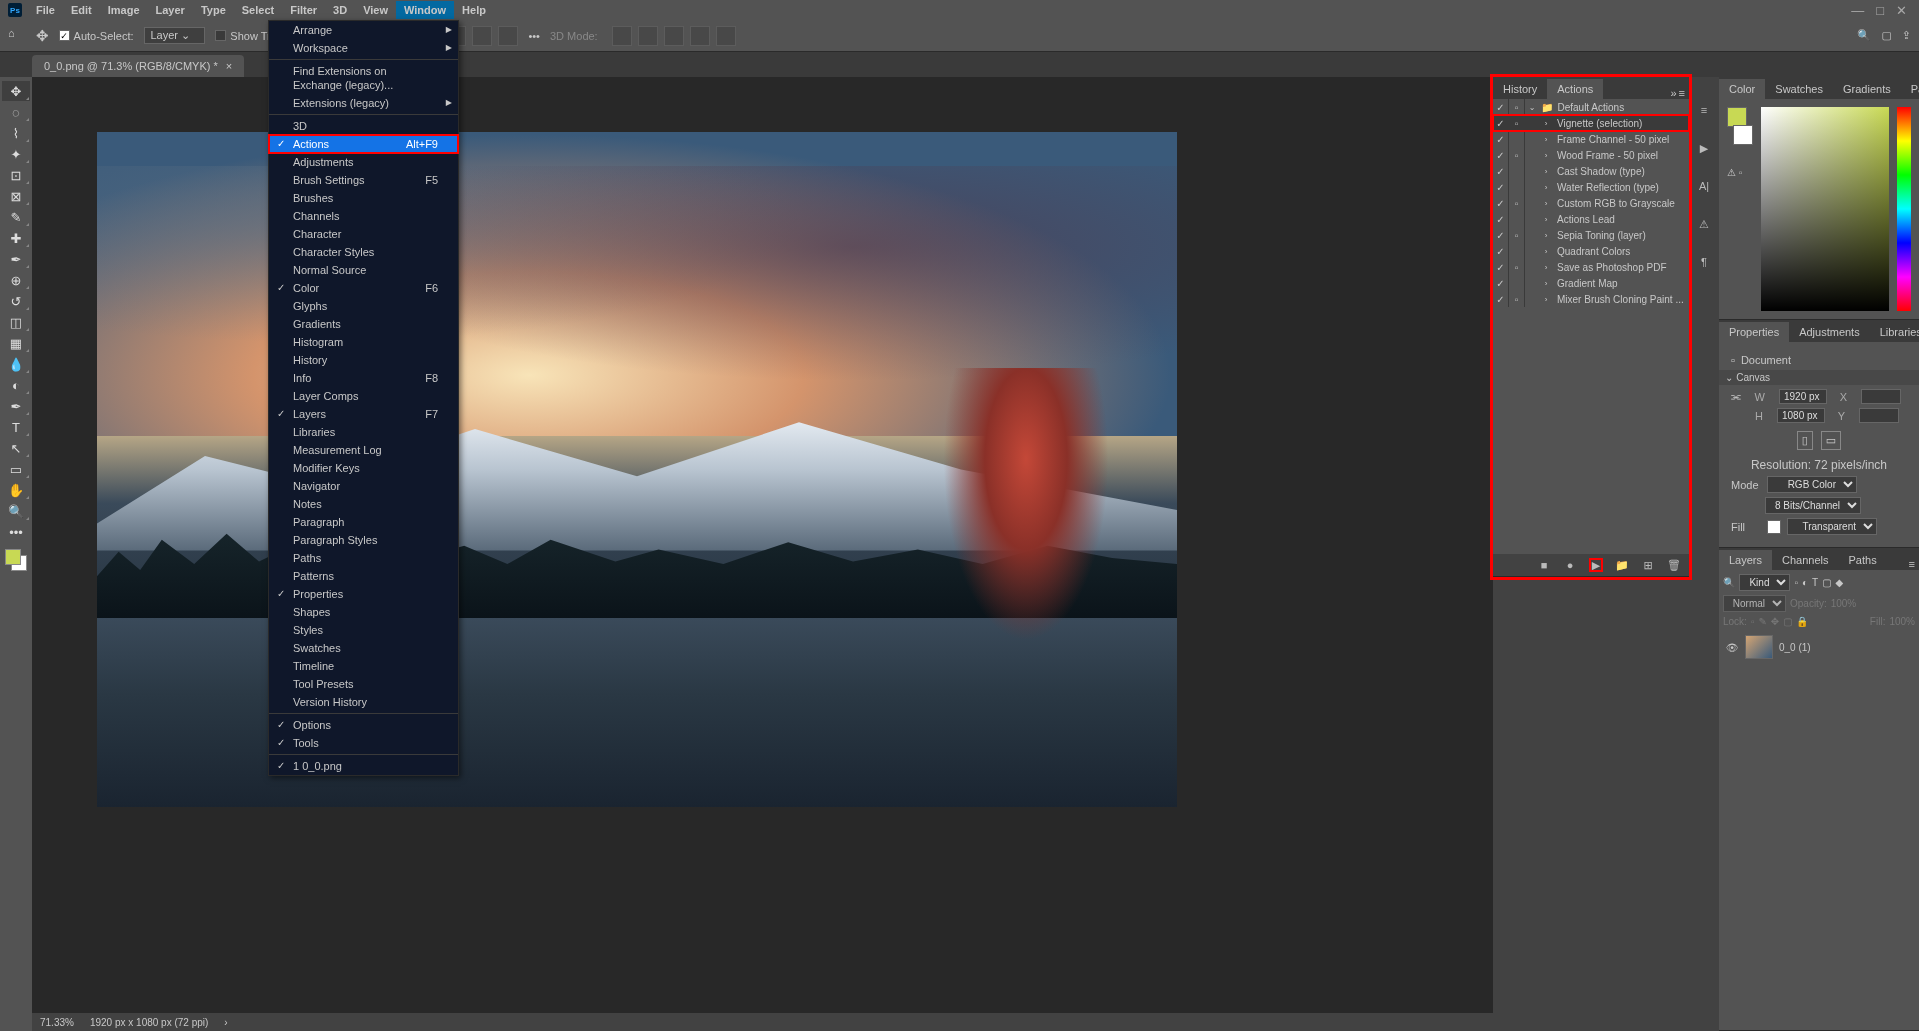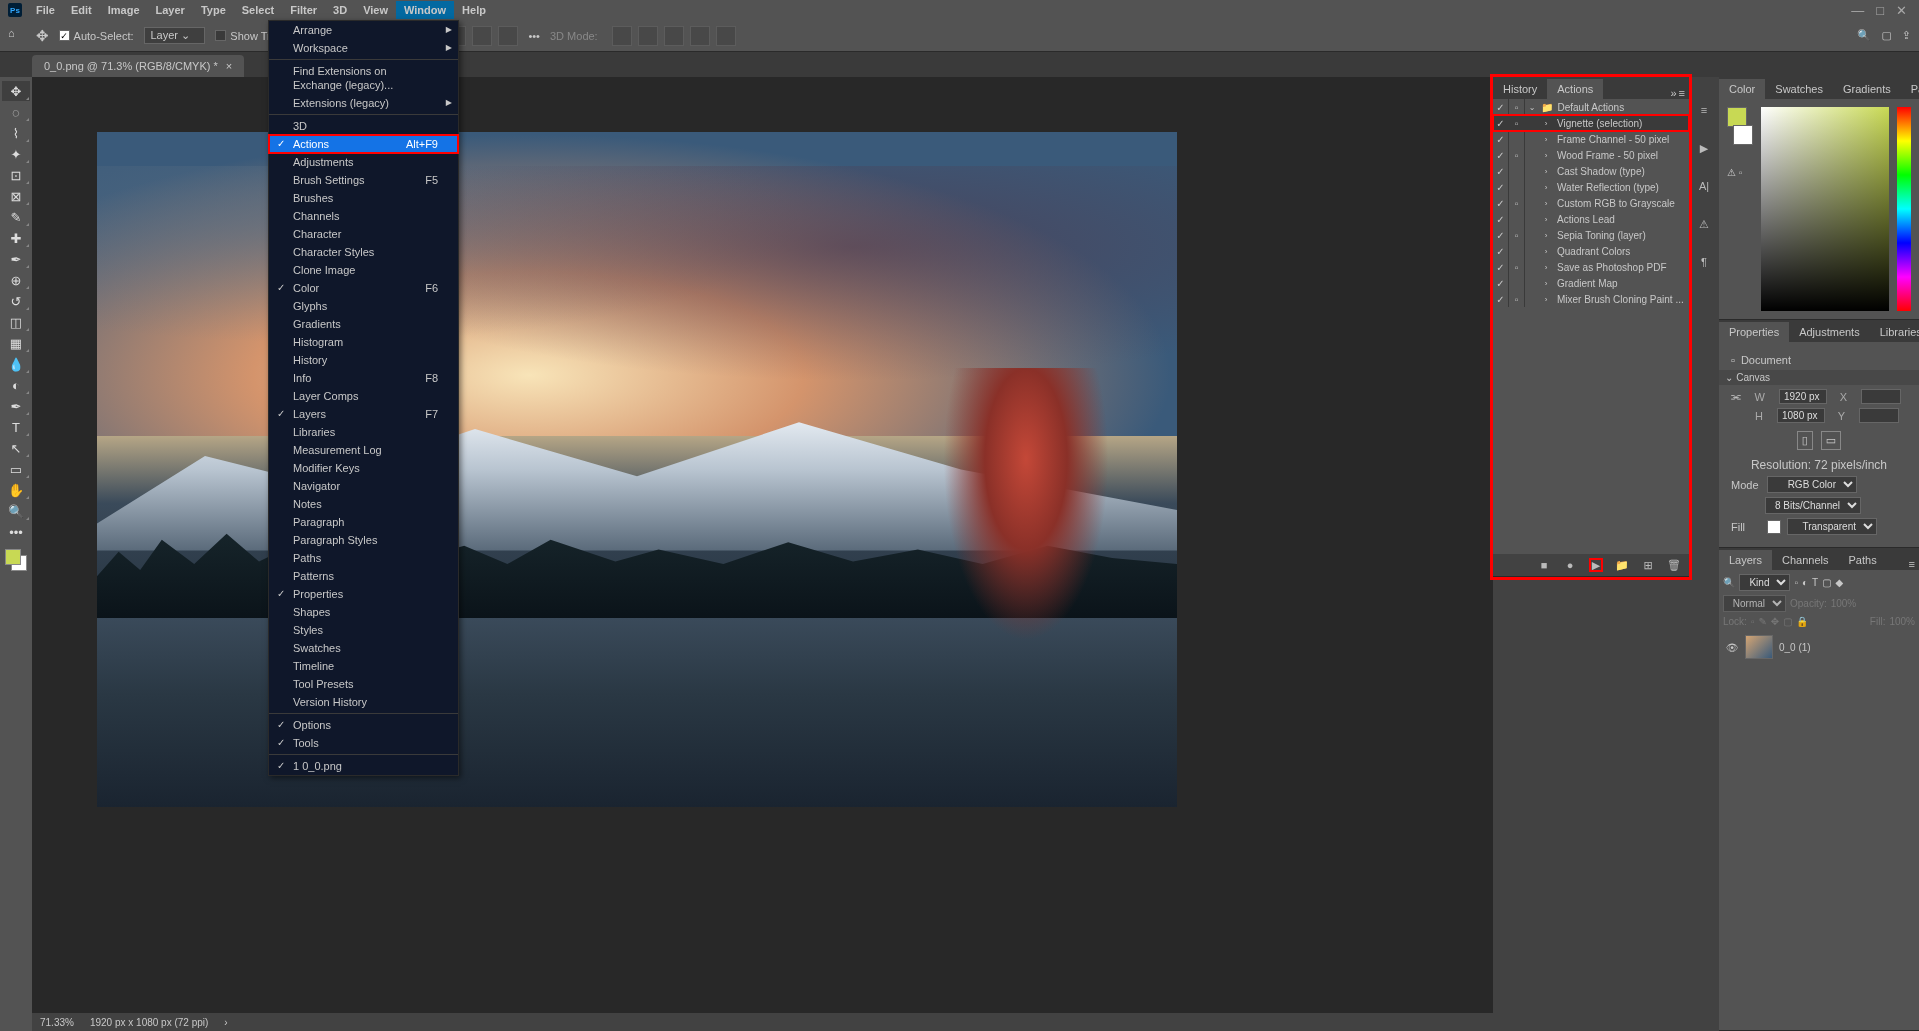--- a/index.html
+++ b/index.html
@@ -504,21 +504,21 @@
     <div class="dd-item">
       <span>Channels</span>
     </div>
     <div class="dd-item">
       <span>Character</span>
     </div>
     <div class="dd-item">
       <span>Character Styles</span>
     </div>
     <div class="dd-item">
-      <span>Clone Image</span>
+      <span>Normal Source</span>
     </div>
     <div class="dd-item">
       <span class="dd-check">✓</span>
       <span>Color</span>
       <span>F6</span>
     </div>
     <div class="dd-item">
       <span>Glyphs</span>
     </div>
     <div class="dd-item">

